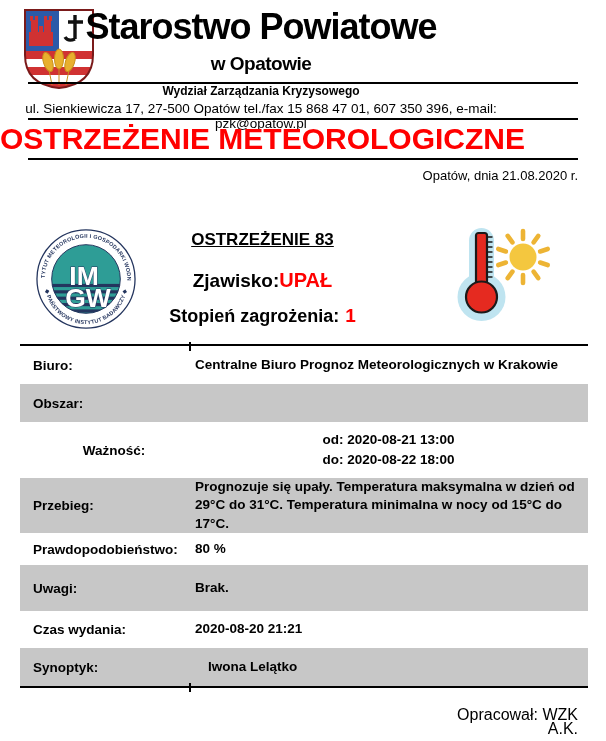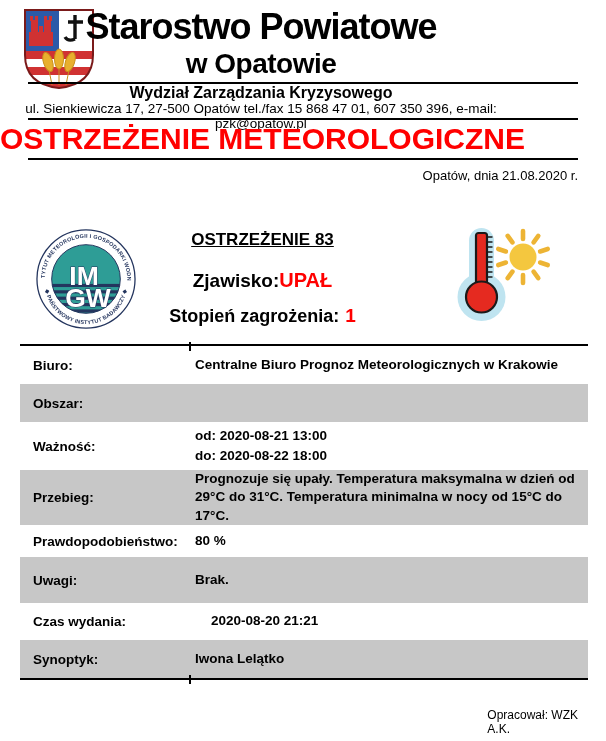--- a/index.html
+++ b/index.html
@@ -3,25 +3,25 @@
 <meta charset="utf-8">
 <style>
   html,body{margin:0;padding:0;background:#fff;}
   .page{position:relative;width:606px;height:741px;background:#fff;overflow:hidden;
         font-family:"Liberation Sans", sans-serif;color:#000;}
 
   
   .crest{position:absolute;left:22px;top:7px;width:74px;height:84px;}
   .head-text{position:absolute;left:0;right:84px;top:6px;text-align:center;}
   .title1{font-size:36px;font-weight:bold;letter-spacing:-1px;line-height:42px;}
-  .title2{font-size:28px;font-weight:bold;letter-spacing:-0.5px;line-height:32px;}
+  .title2{font-size:19px;font-weight:bold;letter-spacing:-0.5px;line-height:32px;}
   .rule{position:absolute;left:28px;right:28px;height:0;border-top:2px solid #000;}
   .rule1{top:82px;}
   .dept{position:absolute;left:0;right:84px;top:84px;text-align:center;
-        font-size:16px;font-weight:bold;}
+        font-size:12px;font-weight:bold;}
   .addr{position:absolute;left:0;right:84px;top:101px;text-align:center;font-size:13.5px;}
   .rule2{top:118px;}
   .warn-title{position:absolute;left:0;right:0;top:121px;
         font-size:30px;font-weight:bold;color:#FF0000;line-height:36px;}
   .rule3{top:158px;}
   .dateline{position:absolute;right:28px;top:168px;font-size:13px;}
 
   
   .imgw{position:absolute;left:35px;top:228px;width:102px;height:102px;}
   .thermo{position:absolute;left:453px;top:225px;width:110px;height:105px;}
@@ -36,26 +36,26 @@
   .table{position:absolute;left:20px;top:344px;width:568px;font-size:13.5px;font-weight:bold;}
   .tline{height:0;border-top:2px solid #000;}
   .tick{position:absolute;left:169px;width:1.5px;height:9px;background:#000;}
   .tick-top{top:-4px;}
   .tick-bot{bottom:-4px;}
   .trow{display:flex;align-items:center;}
   .trow.alt{background:#C7C7C7;}
   .tlabel{width:175px;padding-left:13px;box-sizing:border-box;flex:none;}
   .tvalue{flex:1;padding-right:6px;line-height:18.5px;}
   .nowrap{white-space:nowrap;}
-  .r0{height:38px;} .r1{height:38px;} .r2{height:48px;} .r3{height:55px;}
-  .r4{height:32px;} .r5{height:46px;} .r6{height:37px;gap:16px;} .r7{height:38px;}
+  .r0{height:38px;} .r1{height:38px;} .r2{height:56px;text-align:center;} .r3{height:55px;}
+  .r4{height:32px;} .r5{height:46px;} .r6{height:37px;} .r7{height:38px;gap:13px;}
   .vl{line-height:20px;}
 
   
-  .footer{position:absolute;right:28px;top:708px;text-align:left;font-size:12px;line-height:14px;}
+  .footer{position:absolute;right:28px;top:708px;text-align:right;font-size:16px;line-height:14px;}
 </style>
 </head>
 <body>
 
 <div class="page">
 
   <svg class="crest" viewBox="0 0 74 84">
     <defs>
         <clipPath id="shieldClip">
       <path d="M3,3 H71 V48 C71,70 56,79 37,81 C18,79 3,70 3,48 Z"></path>

